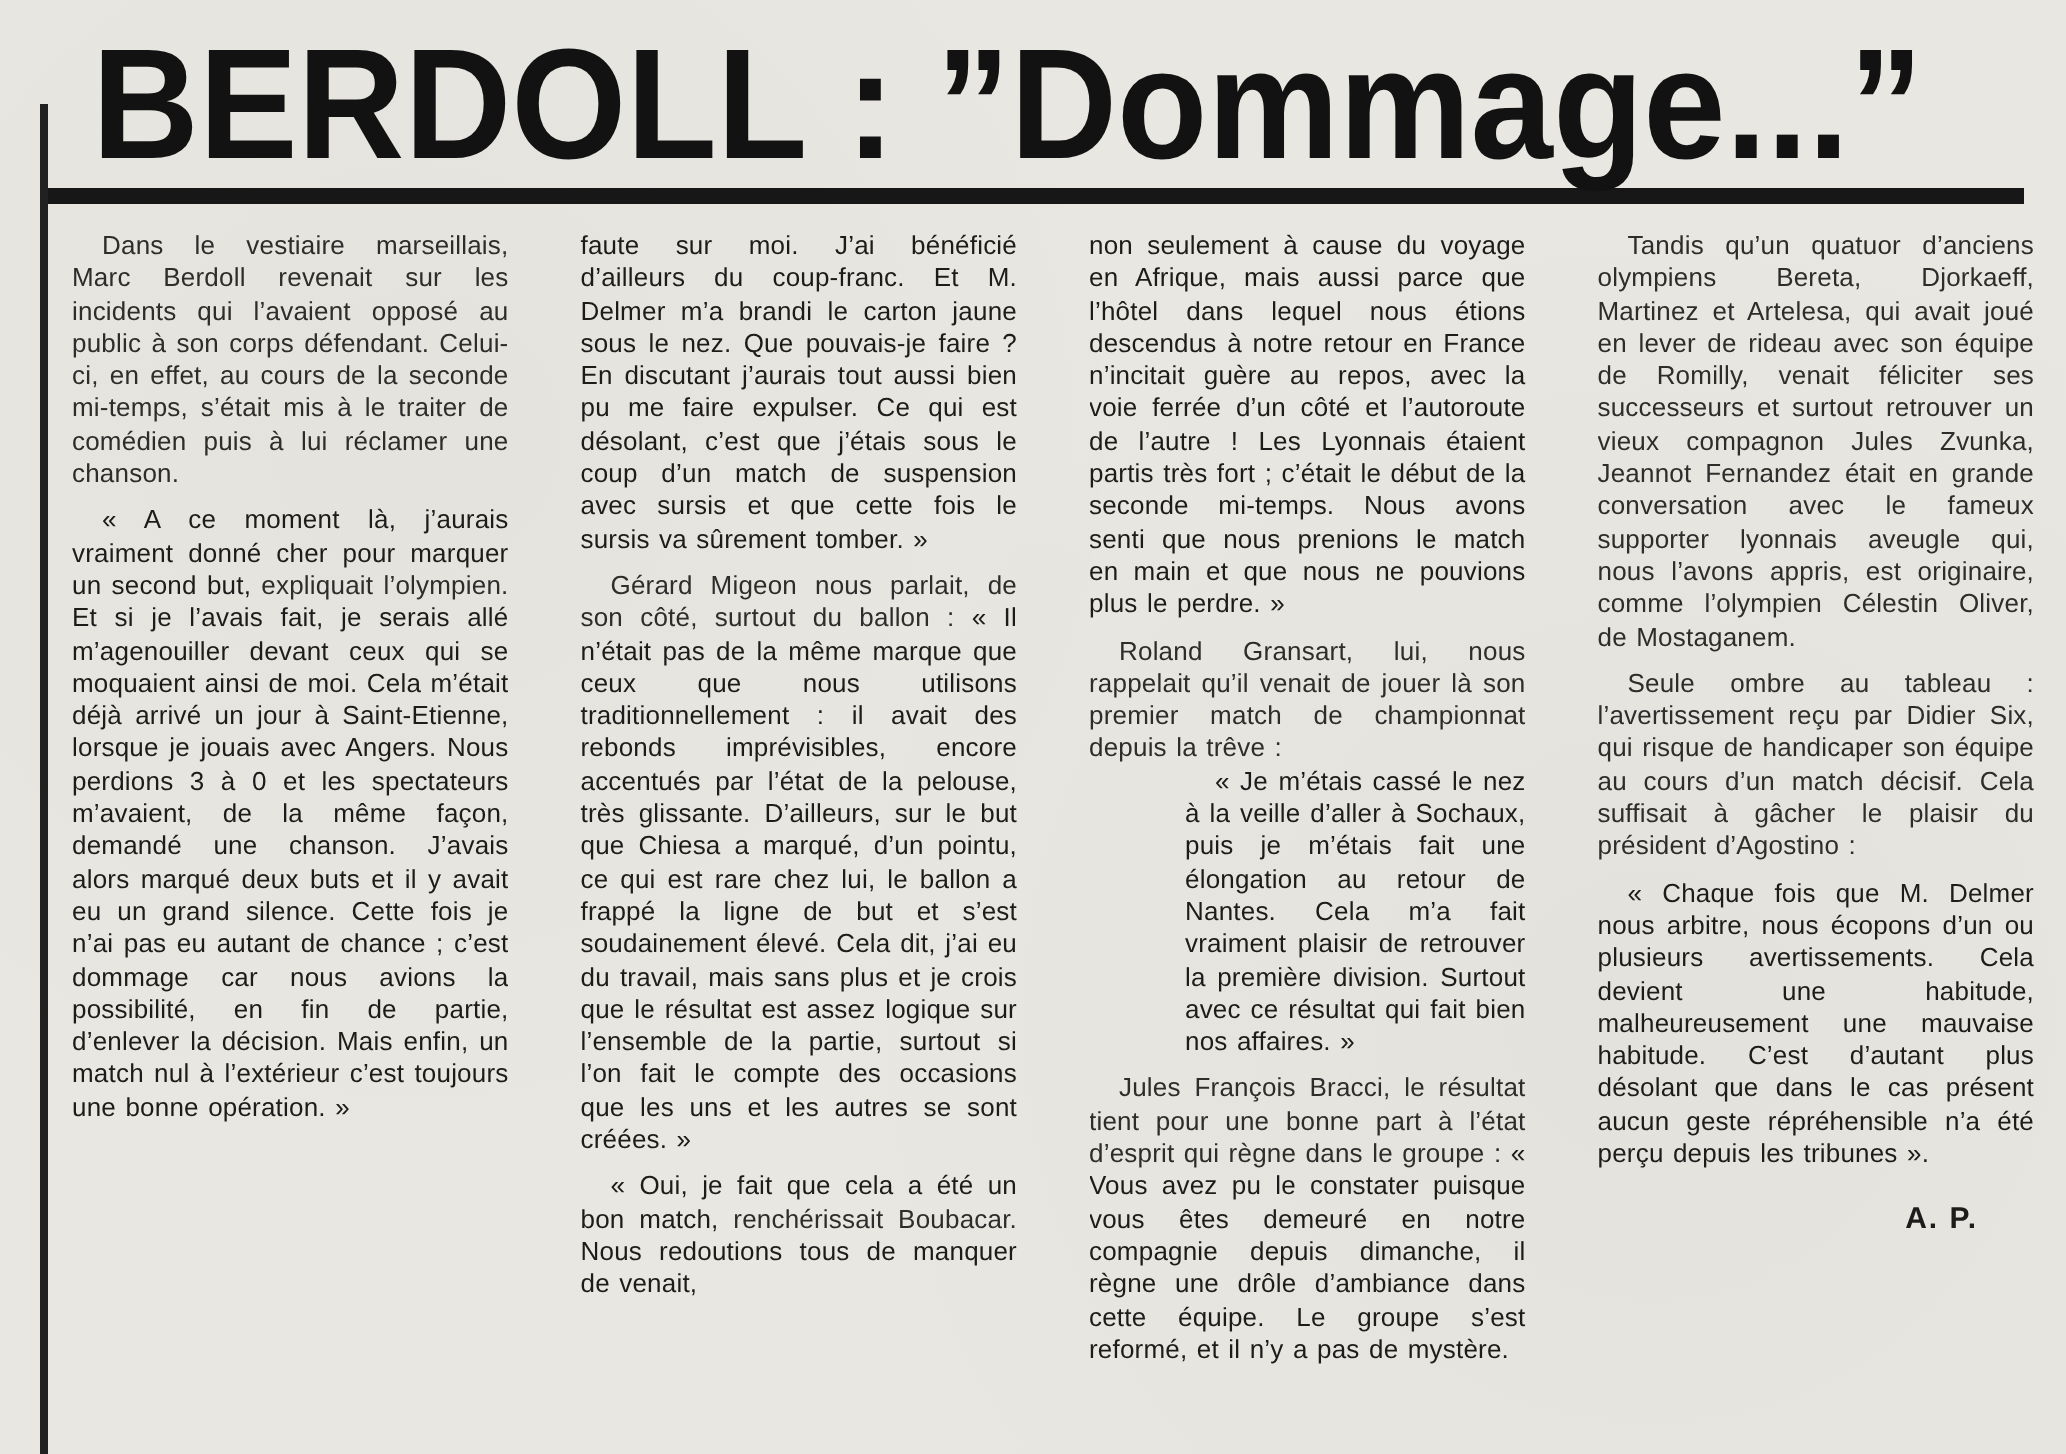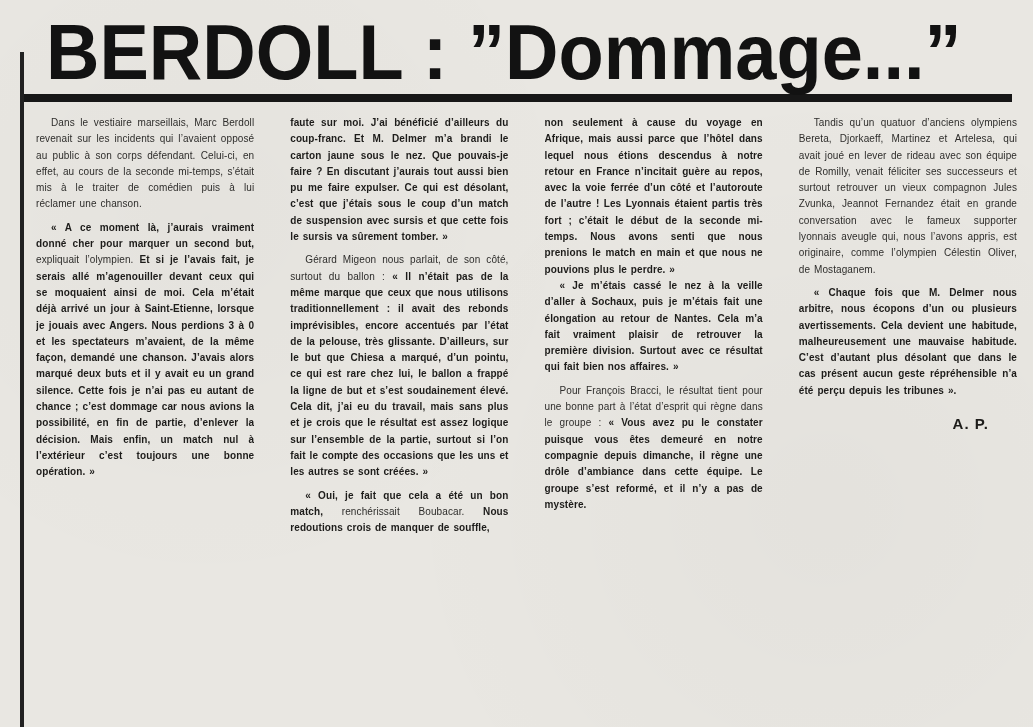--- a/index.html
+++ b/index.html
@@ -49,30 +49,30 @@
     margin: 13px 16px 0 36px;
     height: 600px;
     overflow: hidden;
   }
   .col {
     overflow: hidden;
     text-align: justify;
   }
   .col p {
     margin: 0 0 7px 0;
-    font-size: 10px;
+    font-size: 13px;
     line-height: 16.3px;
     color: #2e2d2b;
     word-spacing: 1px;
     letter-spacing: 0.1px;
   }
   .col p.indent { text-indent: 15px; }
-  .col p.tight  { margin-top: -7px; }
+  .col p.tight  { margin-top: -7px; margin-left: 48px; }
   .seg-bold {
-    font-weight: bold;
+    font-weight: normal;
     color: #1d1c1a;
   }
   .byline {
     text-align: right;
     padding-right: 28px;
     margin-top: 16px;
     font-size: 15px;
     font-weight: bold;
     letter-spacing: 1px;
     color: #1d1c1a;
@@ -88,26 +88,28 @@
   </header>
   <div class="title-underline"></div>
   <main class="columns">
       <div class="col">
         <p class="indent"><span class="seg">Dans le vestiaire marseillais, Marc Berdoll revenait sur les incidents qui l’avaient opposé au public à son corps défendant. Celui-ci, en effet, au cours de la seconde mi-temps, s’était mis à le traiter de comédien puis à lui réclamer une chanson.</span></p>
         <p class="indent"><span class="seg seg-bold">« A ce moment là, j’aurais vraiment donné cher pour marquer un second but, </span><span class="seg">expliquait l’olympien. </span><span class="seg seg-bold">Et si je l’avais fait, je serais allé m’agenouiller devant ceux qui se moquaient ainsi de moi. Cela m’était déjà arrivé un jour à Saint-Etienne, lorsque je jouais avec Angers. Nous perdions 3 à 0 et les spectateurs m’avaient, de la même façon, demandé une chanson. J’avais alors marqué deux buts et il y avait eu un grand silence. Cette fois je n’ai pas eu autant de chance ; c’est dommage car nous avions la possibilité, en fin de partie, d’enlever la décision. Mais enfin, un match nul à l’extérieur c’est toujours une bonne opération. »</span></p>
       </div>
       <div class="col">
         <p class=""><span class="seg seg-bold">faute sur moi. J’ai bénéficié d’ailleurs du coup-franc. Et M. Delmer m’a brandi le carton jaune sous le nez. Que pouvais-je faire ? En discutant j’aurais tout aussi bien pu me faire expulser. Ce qui est désolant, c’est que j’étais sous le coup d’un match de suspension avec sursis et que cette fois le sursis va sûrement tomber. »</span></p>
         <p class="indent"><span class="seg">Gérard Migeon nous parlait, de son côté, surtout du ballon : </span><span class="seg seg-bold">« Il n’était pas de la même marque que ceux que nous utilisons traditionnellement : il avait des rebonds imprévisibles, encore accentués par l’état de la pelouse, très glissante. D’ailleurs, sur le but que Chiesa a marqué, d’un pointu, ce qui est rare chez lui, le ballon a frappé la ligne de but et s’est soudainement élevé. Cela dit, j’ai eu du travail, mais sans plus et je crois que le résultat est assez logique sur l’ensemble de la partie, surtout si l’on fait le compte des occasions que les uns et les autres se sont créées. »</span></p>
-        <p class="indent"><span class="seg seg-bold">« Oui, je fait que cela a été un bon match, </span><span class="seg">renchérissait Boubacar. </span><span class="seg seg-bold">Nous redoutions crois de manquer de souffle,</span></p>
+        <p class="indent"><span class="seg seg-bold">« Oui, je fait que cela a été un bon match, </span><span class="seg">renchérissait Boubacar. </span><span class="seg seg-bold">Nous redoutions tous de manquer de venait,</span></p>
       </div>
       <div class="col">
         <p class=""><span class="seg seg-bold">non seulement à cause du voyage en Afrique, mais aussi parce que l’hôtel dans lequel nous étions descendus à notre retour en France n’incitait guère au repos, avec la voie ferrée d’un côté et l’autoroute de l’autre ! Les Lyonnais étaient partis très fort ; c’était le début de la seconde mi-temps. Nous avons senti que nous prenions le match en main et que nous ne pouvions plus le perdre. »</span></p>
+        <p class="indent"><span class="seg">Roland Gransart, lui, nous rappelait qu’il venait de jouer là son premier match de championnat depuis la trêve :</span></p>
         <p class="indent tight"><span class="seg seg-bold">« Je m’étais cassé le nez à la veille d’aller à Sochaux, puis je m’étais fait une élongation au retour de Nantes. Cela m’a fait vraiment plaisir de retrouver la première division. Surtout avec ce résultat qui fait bien nos affaires. »</span></p>
-        <p class="indent"><span class="seg">Pour François Bracci, le résultat tient pour une bonne part à l’état d’esprit qui règne dans le groupe : </span><span class="seg seg-bold">« Vous avez pu le constater puisque vous êtes demeuré en notre compagnie depuis dimanche, il règne une drôle d’ambiance dans cette équipe. Le groupe s’est reformé, et il n’y a pas de mystère.</span></p>
+        <p class="indent"><span class="seg">Jules François Bracci, le résultat tient pour une bonne part à l’état d’esprit qui règne dans le groupe : </span><span class="seg seg-bold">« Vous avez pu le constater puisque vous êtes demeuré en notre compagnie depuis dimanche, il règne une drôle d’ambiance dans cette équipe. Le groupe s’est reformé, et il n’y a pas de mystère.</span></p>
       </div>
       <div class="col">
         <p class="indent"><span class="seg">Tandis qu’un quatuor d’anciens olympiens Bereta, Djorkaeff, Martinez et Artelesa, qui avait joué en lever de rideau avec son équipe de Romilly, venait féliciter ses successeurs et surtout retrouver un vieux compagnon Jules Zvunka, Jeannot Fernandez était en grande conversation avec le fameux supporter lyonnais aveugle qui, nous l’avons appris, est originaire, comme l’olympien Célestin Oliver, de Mostaganem.</span></p>
+        <p class="indent"><span class="seg">Seule ombre au tableau : l’avertissement reçu par Didier Six, qui risque de handicaper son équipe au cours d’un match décisif. Cela suffisait à gâcher le plaisir du président d’Agostino :</span></p>
         <p class="indent"><span class="seg seg-bold">« Chaque fois que M. Delmer nous arbitre, nous écopons d’un ou plusieurs avertissements. Cela devient une habitude, malheureusement une mauvaise habitude. C’est d’autant plus désolant que dans le cas présent aucun geste répréhensible n’a été perçu depuis les tribunes ».</span></p>
         <div class="byline">A. P.</div>
       </div>
     </main>
 </div>
 
 </body></html>

